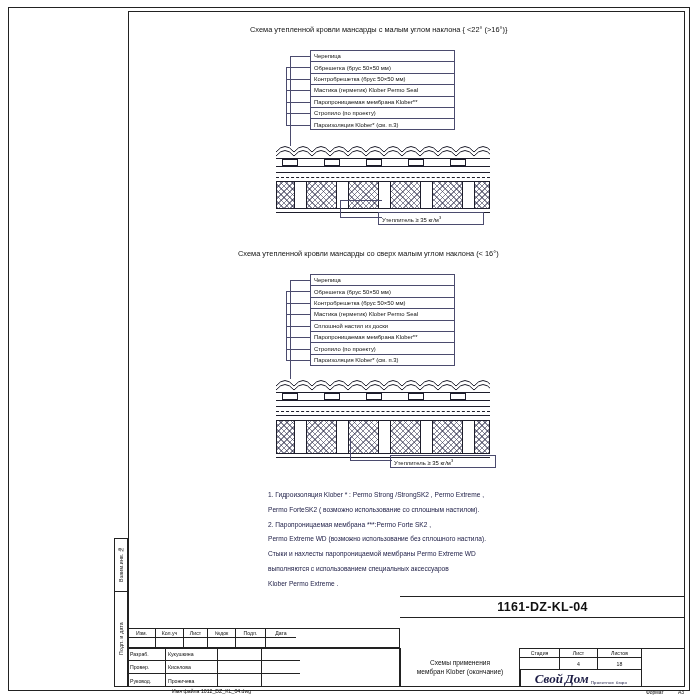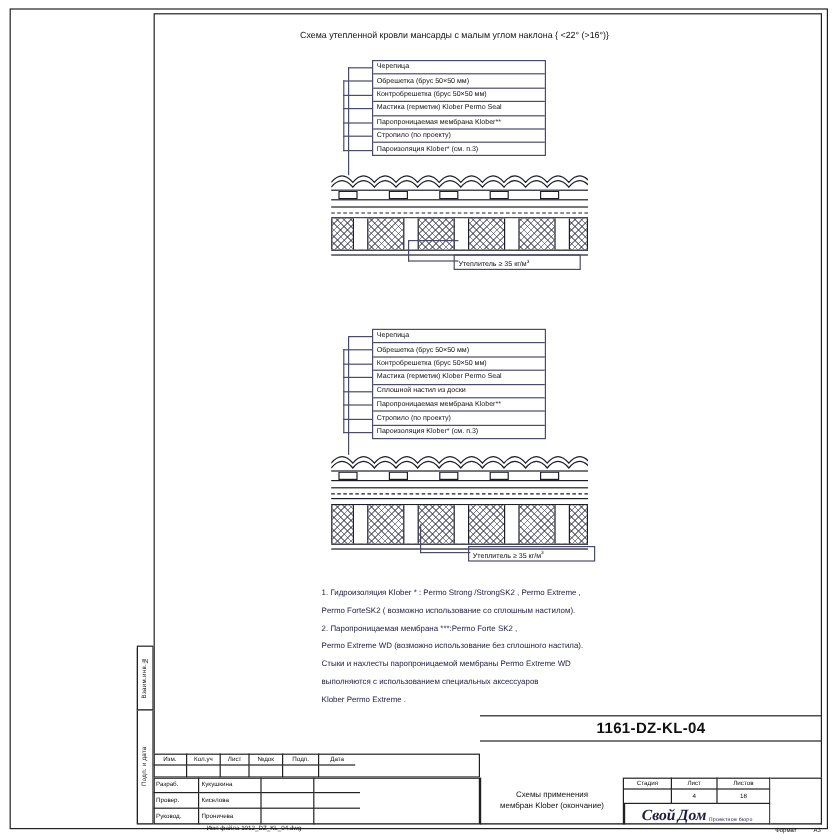--- a/index.html
+++ b/index.html
@@ -296,20 +296,21 @@
   </div>
 
   <div class="leader" style="left:340px; top:200px; width:42px; height:1px; background:#4b4b6e;"></div>
   <div class="insul-note" style="left:382px; top:215px;">
     <span>Утеплитель ≥ 35 кг/м</span><span class="sup">3</span>
   </div>
   <div class="leader" style="left:340px; top:200px; width:1px; height:18px; background:#4b4b6e;"></div>
   <div class="leader" style="left:340px; top:217px; width:42px; height:1px; background:#4b4b6e;"></div>
   <div class="legend" style="left:378px; top:212px; width:106px; height:13px; border:1px solid #4b4b6e; background:transparent;"></div>
 
+  <div class="sch-title" style="left:238px; top:249px;">Схема  утепленной кровли мансарды со сверх малым углом наклона  (&lt; 16°)</div>
 
   <div class="legend" style="left:310px; top:274px; width:145px; height:92px;">
     <div class="row">Черепица</div>
     <div class="row">Обрешетка (брус 50×50 мм)</div>
     <div class="row">Контробрешетка  (брус 50×50 мм)</div>
     <div class="row">Мастика (герметик) Klober  Permo Seal</div>
     <div class="row">Сплошной настил из доски</div>
     <div class="row">Паропроницаемая мембрана Klober**</div>
     <div class="row">Стропило (по проекту)</div>
     <div class="row">Пароизоляция Klober* (см. п.3)</div>

